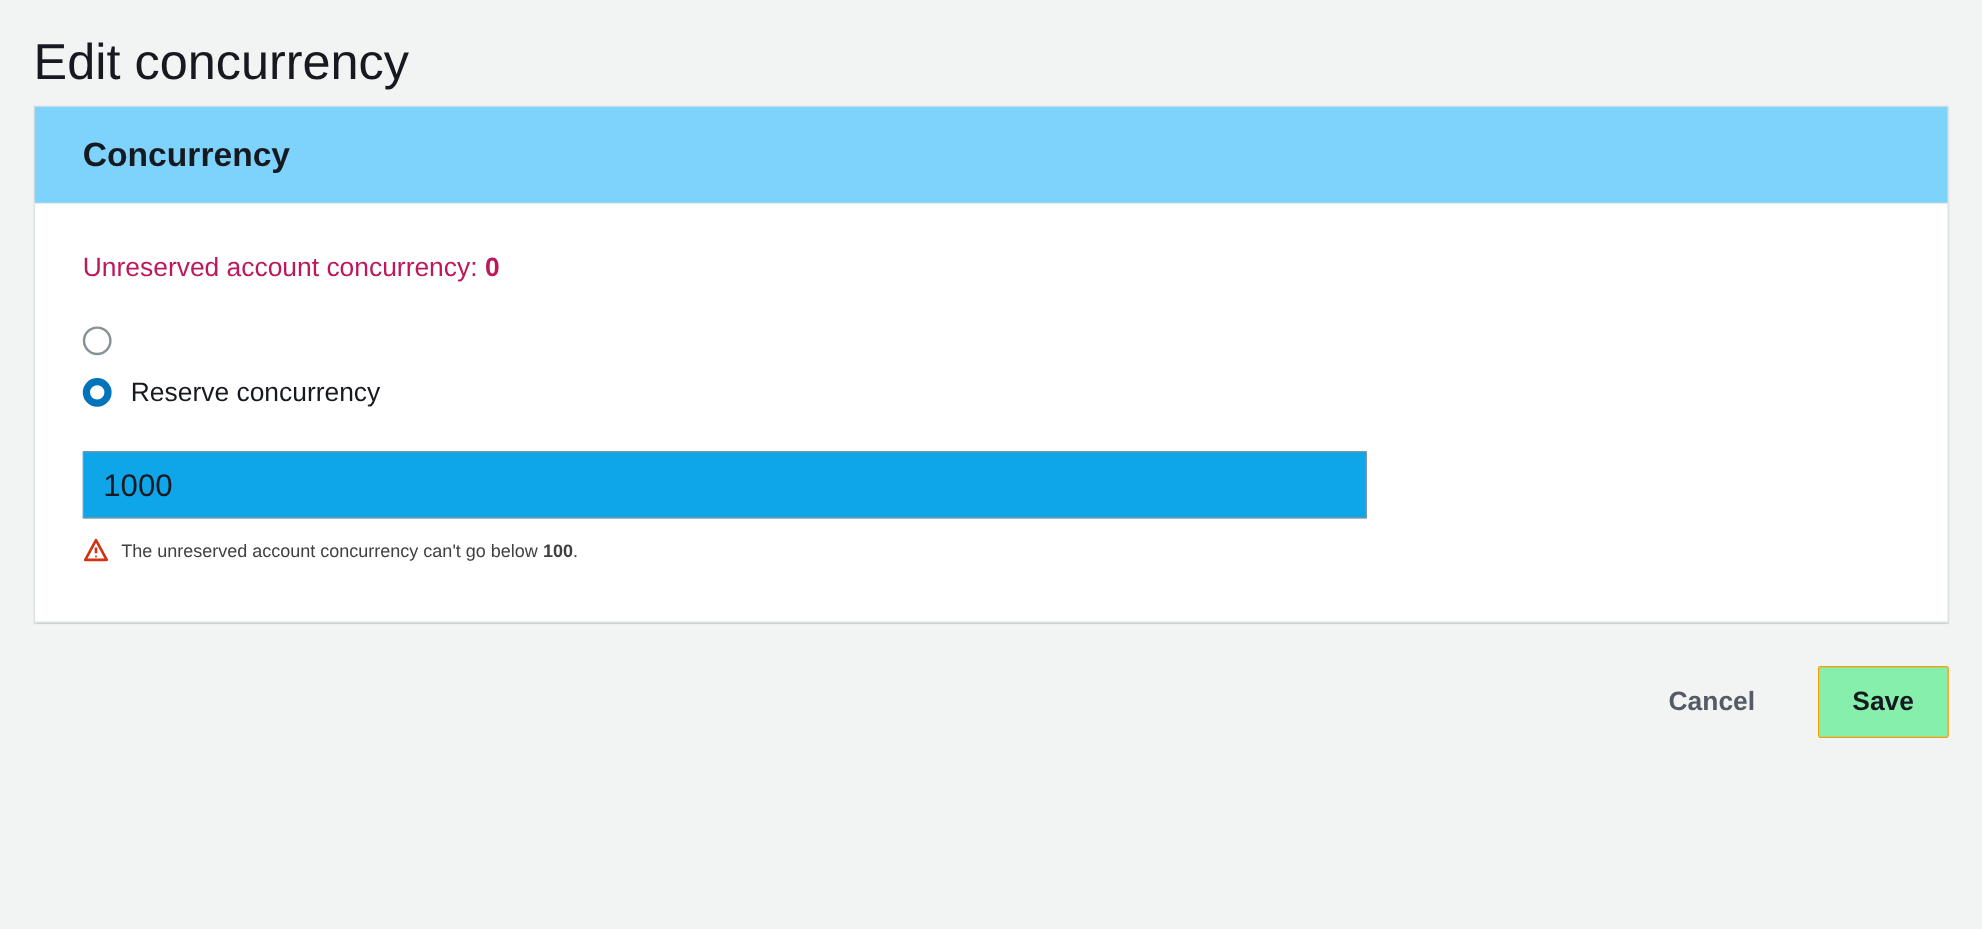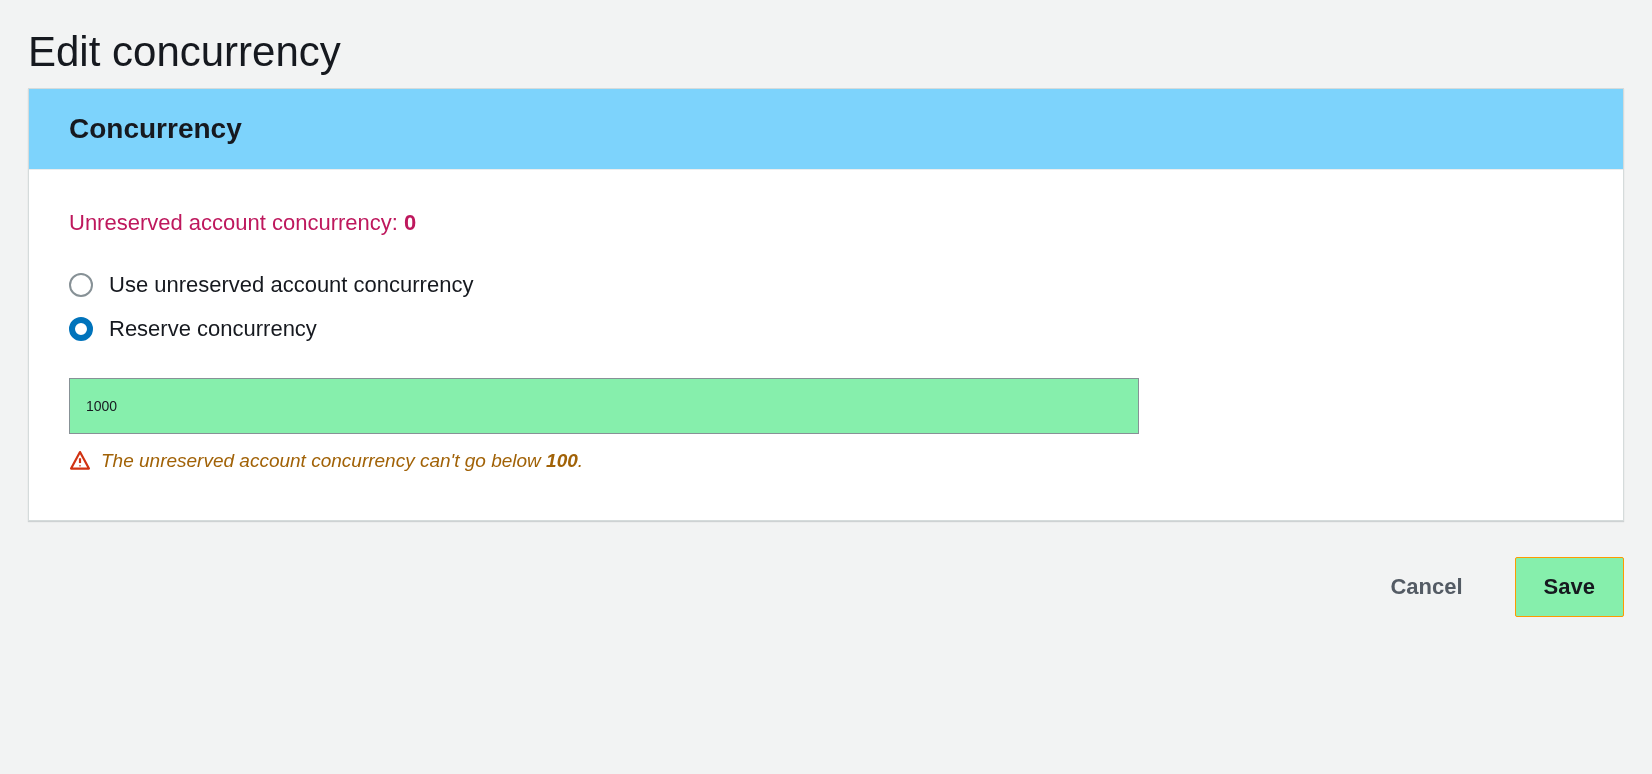--- a/index.html
+++ b/index.html
@@ -82,31 +82,30 @@
     .radio-label {
       font-size: 22px;
       color: #16191f;
     }
     .concurrency-input {
       width: 1070px;
       max-width: 100%;
       height: 56px;
       border: 1px solid #879196;
       padding: 0 16px;
-      font-size: 14px;
+      font-size: 26px;
       color: #16191f;
-      background: #86efac;
+      background: #0ea5e9;
     }
     .error-row {
       display: flex;
       align-items: center;
       margin-top: 16px;
-      color: #a16207;
-      font-size: 19px;
-      font-style: italic;
+      color: #404040;
+      font-size: 15px;
     }
     .error-icon {
       width: 22px;
       height: 22px;
       margin-right: 10px;
       flex-shrink: 0;
     }
     .error-row .limit {
       font-weight: 700;
     }
@@ -148,21 +147,20 @@
     <h2>Concurrency</h2>
   </div>
   <div class="panel-body">
     <div class="unreserved-line">
       <span>Unreserved account concurrency: </span><span class="value">0</span>
     </div>
 
     <div class="radio-group">
       <div class="radio-row">
         <span class="radio-circle"></span>
-        <span class="radio-label">Use unreserved account concurrency</span>
       </div>
       <div class="radio-row">
         <span class="radio-circle selected"></span>
         <span class="radio-label">Reserve concurrency</span>
       </div>
     </div>
 
     <input type="text" class="concurrency-input" value="1000" style="">
 
     <div class="error-row">

